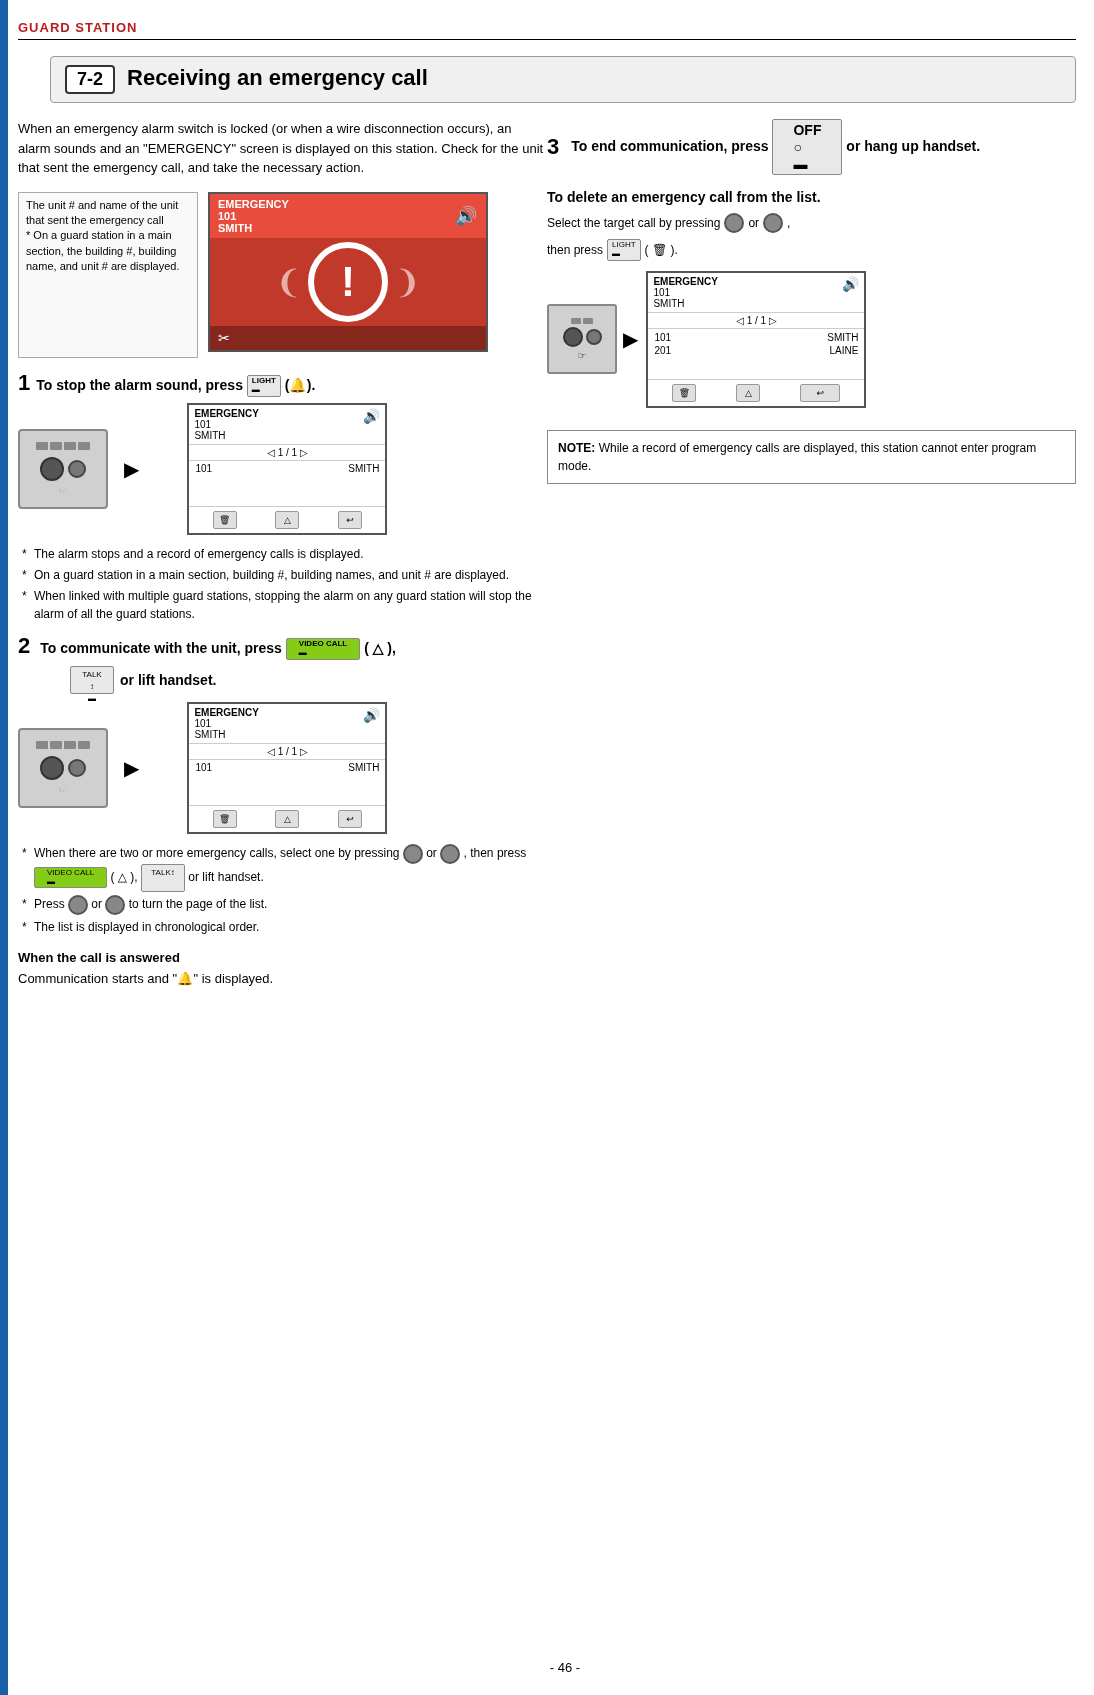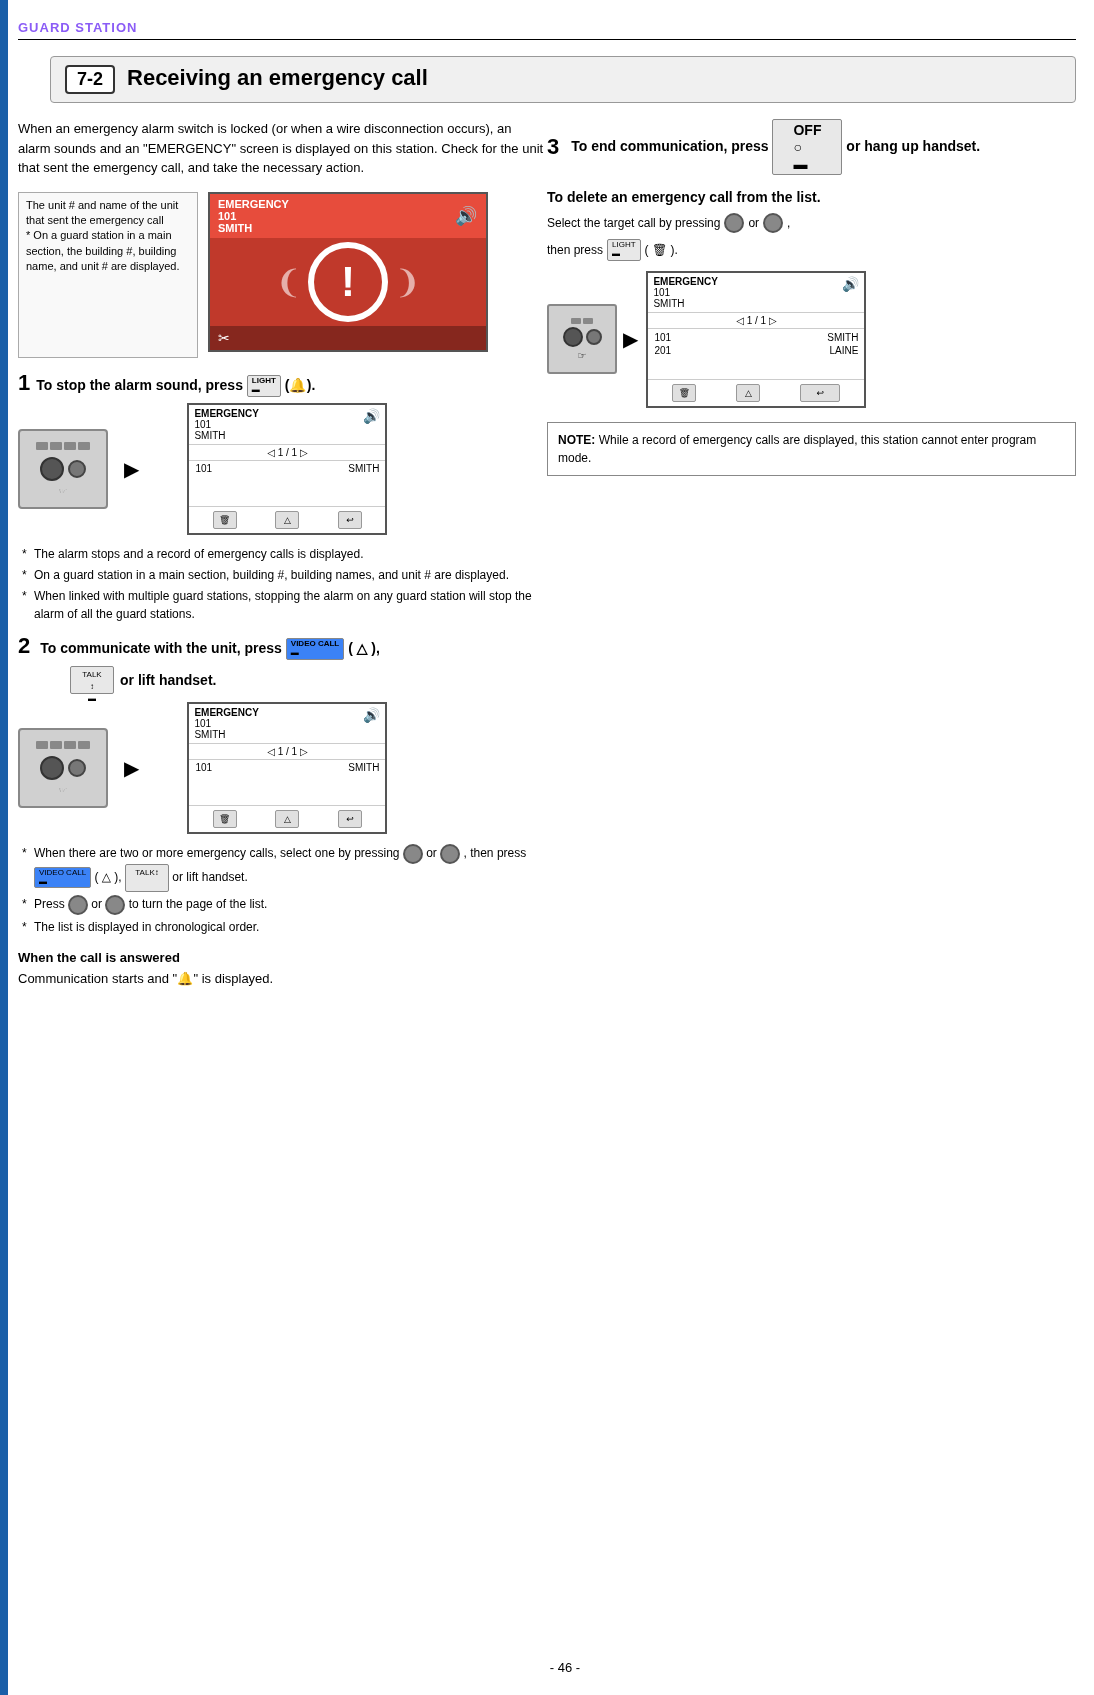--- a/index.html
+++ b/index.html
@@ -27,21 +27,21 @@
       margin-left: 18px;
       margin-right: 18px;
       padding-top: 20px;
     }
 
     
     .guard-station-header {
       font-size: 13px;
       font-weight: bold;
       letter-spacing: 1px;
-      color: #8b5cf6;
+      color: #b91c1c;
       border-bottom: 1px solid #000;
       padding-bottom: 4px;
       margin-bottom: 16px;
     }
 
     
     .section-title-box {
       display: flex;
       align-items: flex-start;
       background: #f0f0f0;
@@ -301,21 +301,21 @@
       border-top: 1px solid #ccc;
     }
 
     
     .note-box {
       border: 1px solid #888;
       background: #fff;
       padding: 8px 10px;
       font-size: 12px;
       line-height: 1.5;
-      margin-top: 14px;
+      margin-top: 22px;
     }
     .note-label {
       font-weight: bold;
     }
 
     
     .call-answered-header {
       font-weight: bold;
       font-size: 13px;
       margin-top: 14px;
@@ -360,24 +360,24 @@
       padding: 1px 4px;
       font-size: 8px;
       vertical-align: middle;
       line-height: 1.1;
       min-width: 32px;
     }
     .videocall-key {
       display: inline-flex;
       flex-direction: column;
       align-items: center;
-      background: #3b82f6;
+      background: #84cc16;
       border: 1px solid #888;
       border-radius: 2px;
-      padding: 1px 4px;
+      padding: 1px 12px;
       font-size: 8px;
       vertical-align: middle;
       line-height: 1.1;
       min-width: 36px;
     }
     .callout-line {
       border-left: 1px solid #000;
       padding-left: 8px;
       font-size: 11px;
       line-height: 1.4;

